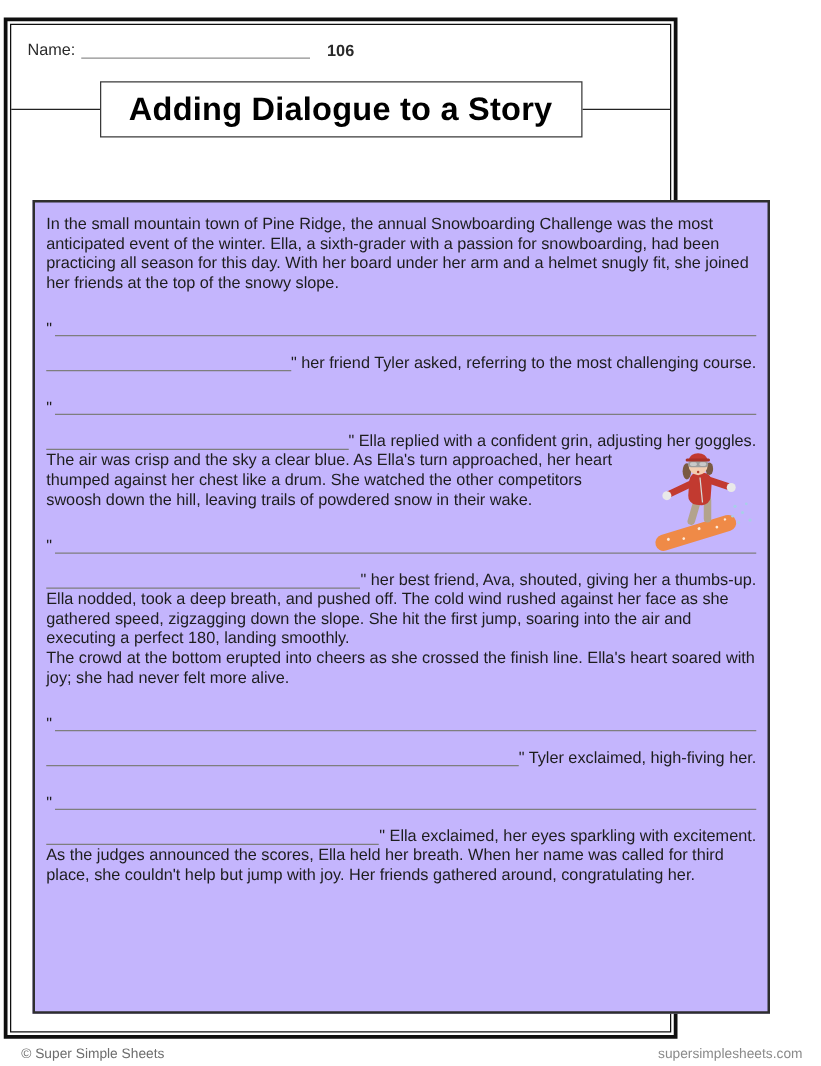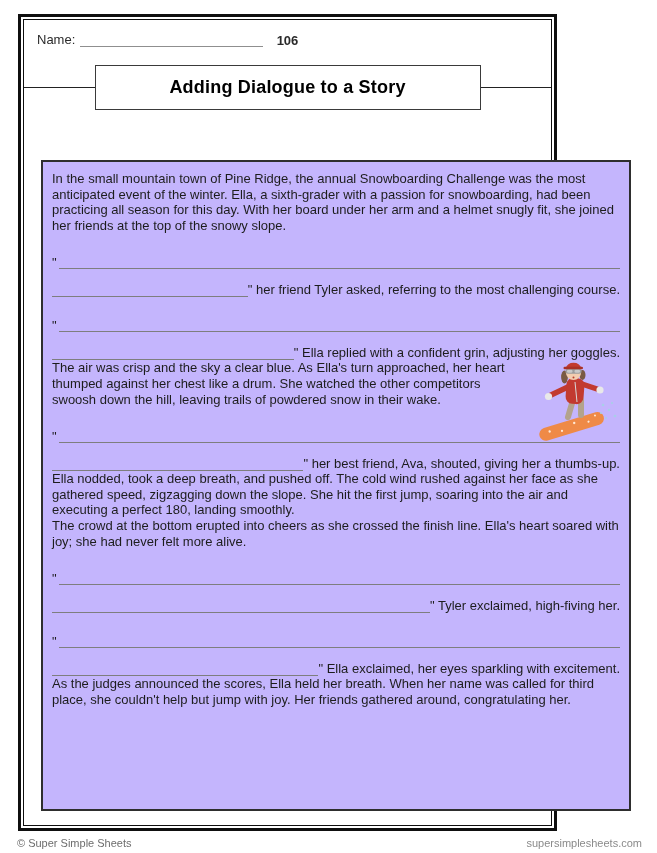--- a/index.html
+++ b/index.html
@@ -1,40 +1,40 @@
 <!DOCTYPE html>
 <html><head>
 <meta charset="utf-8">
 <style>
   * { margin:0; padding:0; box-sizing:border-box; }
   html,body { width:657px; height:853px; background:#ffffff;
     font-family:"Liberation Sans", sans-serif; color:#1f1f1f; }
   body { position:relative; overflow:hidden; }
 
   
-  .page { position:absolute; left:18px; top:14px; width:539px; height:817px;
+  .page { position:absolute; left:3px; top:14px; width:539px; height:817px;
     border:3px solid #0f0f0f; background:#fff; }
   .page-inner { position:absolute; left:2px; top:2px; right:2px; bottom:2px;
     border:1px solid #0f0f0f; }
 
   
   .name-row { position:absolute; left:13px; top:12px; font-size:13px; color:#2a2a2a; }
   .name-line { display:inline-block; width:183px; border-bottom:1px solid #8f8f8f;
     height:14px; vertical-align:bottom; margin-left:5px; }
   .page-num { position:absolute; left:0; width:100%; top:13px; text-align:center;
     font-size:13px; color:#2a2a2a;font-weight:bold; }
   .badge { position:absolute; right:0px; top:0px; width:138px; height:41px;
     background:#e7e7e7; border:2px solid #1c1c1c; text-align:center; padding-top:6px; }
   .badge .b1 { font-size:9.5px; font-weight:bold; color:#333; text-decoration:underline; }
   .badge .b2 { font-size:9.5px; color:#333; margin-top:2px; }
   .hrule { position:absolute; left:0; right:0; top:67px; border-top:1px solid #222; }
   .title-box { position:absolute; left:50%; transform:translateX(-50%); top:45px;
     width:386px; height:45px; background:#fff; border:1px solid #3a3a3a;
     display:flex; align-items:center; justify-content:center; }
-  .title-box h1 { font-size:18px; font-weight:bold; color:#000; letter-spacing:0.2px; }
+  .title-box h1 { font-size:26px; font-weight:bold; color:#000; letter-spacing:0.2px; }
 
   
   .write-row { position:absolute; left:4px; right:5px; top:103px; height:24px; display:flex; }
   .write-tag { background:#0d0d0d; color:#fff; font-size:12.5px; width:64px;
     display:flex; align-items:center; justify-content:center; flex:none; }
   .instr { flex:1; background:#efefef; border:1px solid #2a2a2a; font-size:12.5px;
     color:#111; display:flex; align-items:center; justify-content:center; }
 
   
   .story { position:absolute; left:17px; top:140px; width:590px; height:651px;

